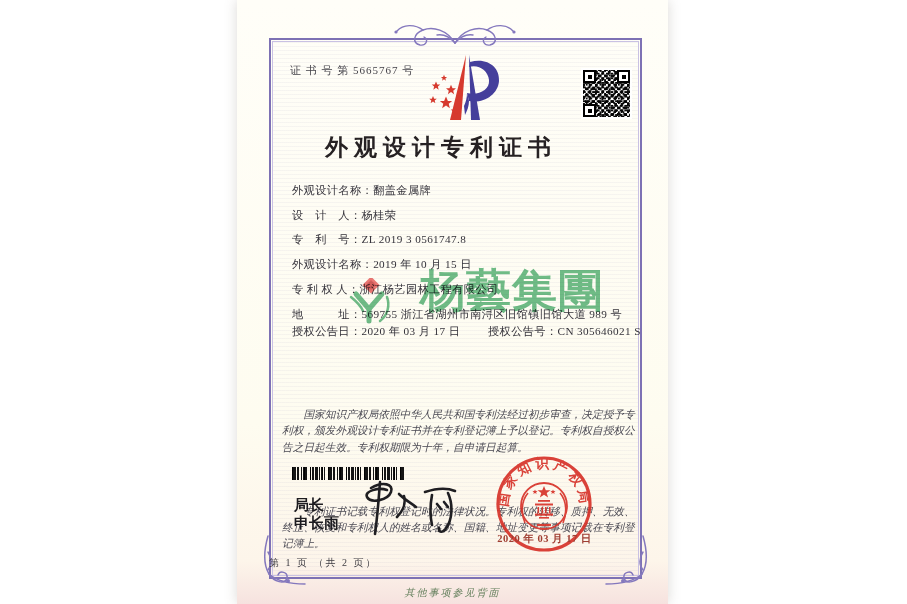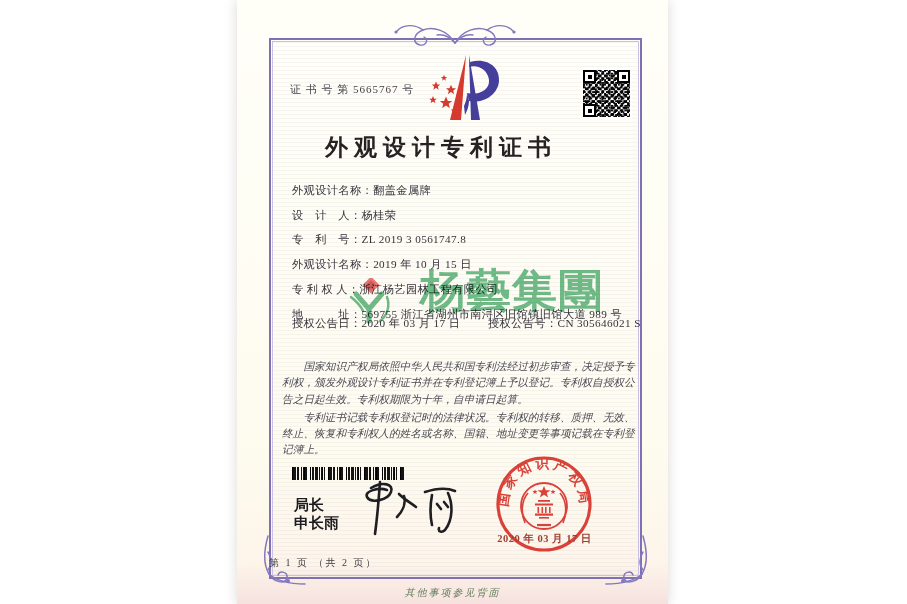--- a/index.html
+++ b/index.html
@@ -7,40 +7,40 @@
   .stage { position:relative; width:907px; height:604px; background:#ffffff; overflow:hidden;
            font-family:"Liberation Serif", serif; }
   .paper { position:absolute; left:237px; top:0; width:431px; height:604px;
            background:linear-gradient(180deg,#fffef8 0%,#fefcf0 70%,#fdf5ea 93%,#f6e2df 100%);
            box-shadow:0 0 12px rgba(90,80,70,.22); }
   .frame { position:absolute; left:32px; top:38px; width:373px; height:541px;
            border:2px solid #7d71b4; z-index:1; }
   .frame-inner { position:absolute; inset:1px; border:1px solid #c9c1e3;
            background:repeating-linear-gradient(180deg, rgba(128,118,168,.065) 0 1px, transparent 1px 4px); }
   .flourish { position:absolute; z-index:2; }
-  .certno { position:absolute; left:53px; top:63px; font-size:11px; letter-spacing:1px; color:#45434a; z-index:2;margin-top:19px; }
+  .certno { position:absolute; left:53px; top:63px; font-size:11px; letter-spacing:1px; color:#45434a; z-index:2; }
   .logo { position:absolute; left:184px; top:52px; width:80px; height:72px; z-index:2; }
   .qr { position:absolute; left:346px; top:70px; width:47px; height:47px; z-index:2;
         background:
           conic-gradient(#0a0a0a 25%, #fff 0 50%, #0a0a0a 0 75%, #fff 0) 0 0/4.6px 4.6px,
           conic-gradient(#0a0a0a 25%, #fff 0 50%, #0a0a0a 0 75%, #fff 0) 2px 1px/6.4px 6.4px;
         background-blend-mode:multiply; outline:2px solid #fff; }
   .qr .f { position:absolute; width:13px; height:13px; border:2.6px solid #000; background:#fff; }
   .qr .f::before { content:""; position:absolute; left:2.6px; top:2.6px; width:4.8px; height:4.8px; background:#000; }
   .qr .tl { left:0; top:0; } .qr .tr { right:0; top:0; } .qr .bl { left:0; bottom:0; }
   .title { position:absolute; left:32px; top:132px; width:344px; text-align:center; z-index:2;
            font-size:23px; font-weight:700; letter-spacing:6px; color:#262123; }
   .row { position:absolute; left:55px; width:350px; font-size:11.2px; color:#38363c;
          letter-spacing:.4px; z-index:2; white-space:nowrap; }
   .row .lab { color:#34323a; }
   .row .val { color:#34323a; }
   .grant2 { position:absolute; left:196px; top:0; }
   .paras { position:absolute; left:45px; top:358px; width:358px; z-index:2;
            font-size:10.7px; line-height:1.52; color:#4b4a54; font-style:italic; }
-  .paras p { text-indent:2em; margin-bottom:2px; }
+  .paras p { text-indent:2em; margin-bottom:2px;margin-top:48px; }
   .barcode { position:absolute; left:55px; top:467px; width:112px; height:13px; z-index:2;
            background:
              repeating-linear-gradient(90deg,#141414 0 1px, transparent 1px 2px, #141414 2px 4px, transparent 4px 5px, #141414 5px 6px, transparent 6px 9px),
              repeating-linear-gradient(90deg,#141414 0 2px, transparent 2px 6px, #141414 6px 7px, transparent 7px 12px);
            background-blend-mode:multiply; }
   .director { position:absolute; left:57px; top:496px; z-index:2; font-size:15px; font-weight:700;
            color:#1d1c20; line-height:18px; font-family:"Liberation Sans", sans-serif; }
   .signature { position:absolute; left:112px; top:476px; width:125px; height:64px; z-index:2; }
   .seal { position:absolute; left:258px; top:455px; width:98px; height:98px; z-index:3; opacity:.92; }
   .seal-date { position:absolute; left:250px; top:532px; width:115px; text-align:center; z-index:4;
@@ -130,21 +130,21 @@
     </div>
     <div class="row" style="top:257px">
       <span class="lab">外观设计名称：</span><span class="val">2019 年 10 月 15 日</span>
     </div>
     <div class="row" style="top:282px">
       <span class="lab">专 利 权 人：</span><span class="val">浙江杨艺园林工程有限公司</span>
     </div>
     <div class="row" style="top:307px">
       <span class="lab">地　　　址：</span><span class="val">569755 浙江省湖州市南浔区旧馆镇旧馆大道 989 号</span>
     </div>
-    <div class="row" style="top:316px">
+    <div class="row" style="top:324px">
       <span><span class="lab">授权公告日：</span><span class="val">2020 年 03 月 17 日</span></span>
       <span class="grant2"><span class="lab">授权公告号：</span><span class="val">CN 305646021 S</span></span>
     </div>
 
     <div class="paras">
       <p>国家知识产权局依照中华人民共和国专利法经过初步审查，决定授予专利权，颁发外观设计专利证书并在专利登记簿上予以登记。专利权自授权公告之日起生效。专利权期限为十年，自申请日起算。</p>
       <p>专利证书记载专利权登记时的法律状况。专利权的转移、质押、无效、终止、恢复和专利权人的姓名或名称、国籍、地址变更等事项记载在专利登记簿上。</p>
     </div>
 
     <div class="barcode"></div>

